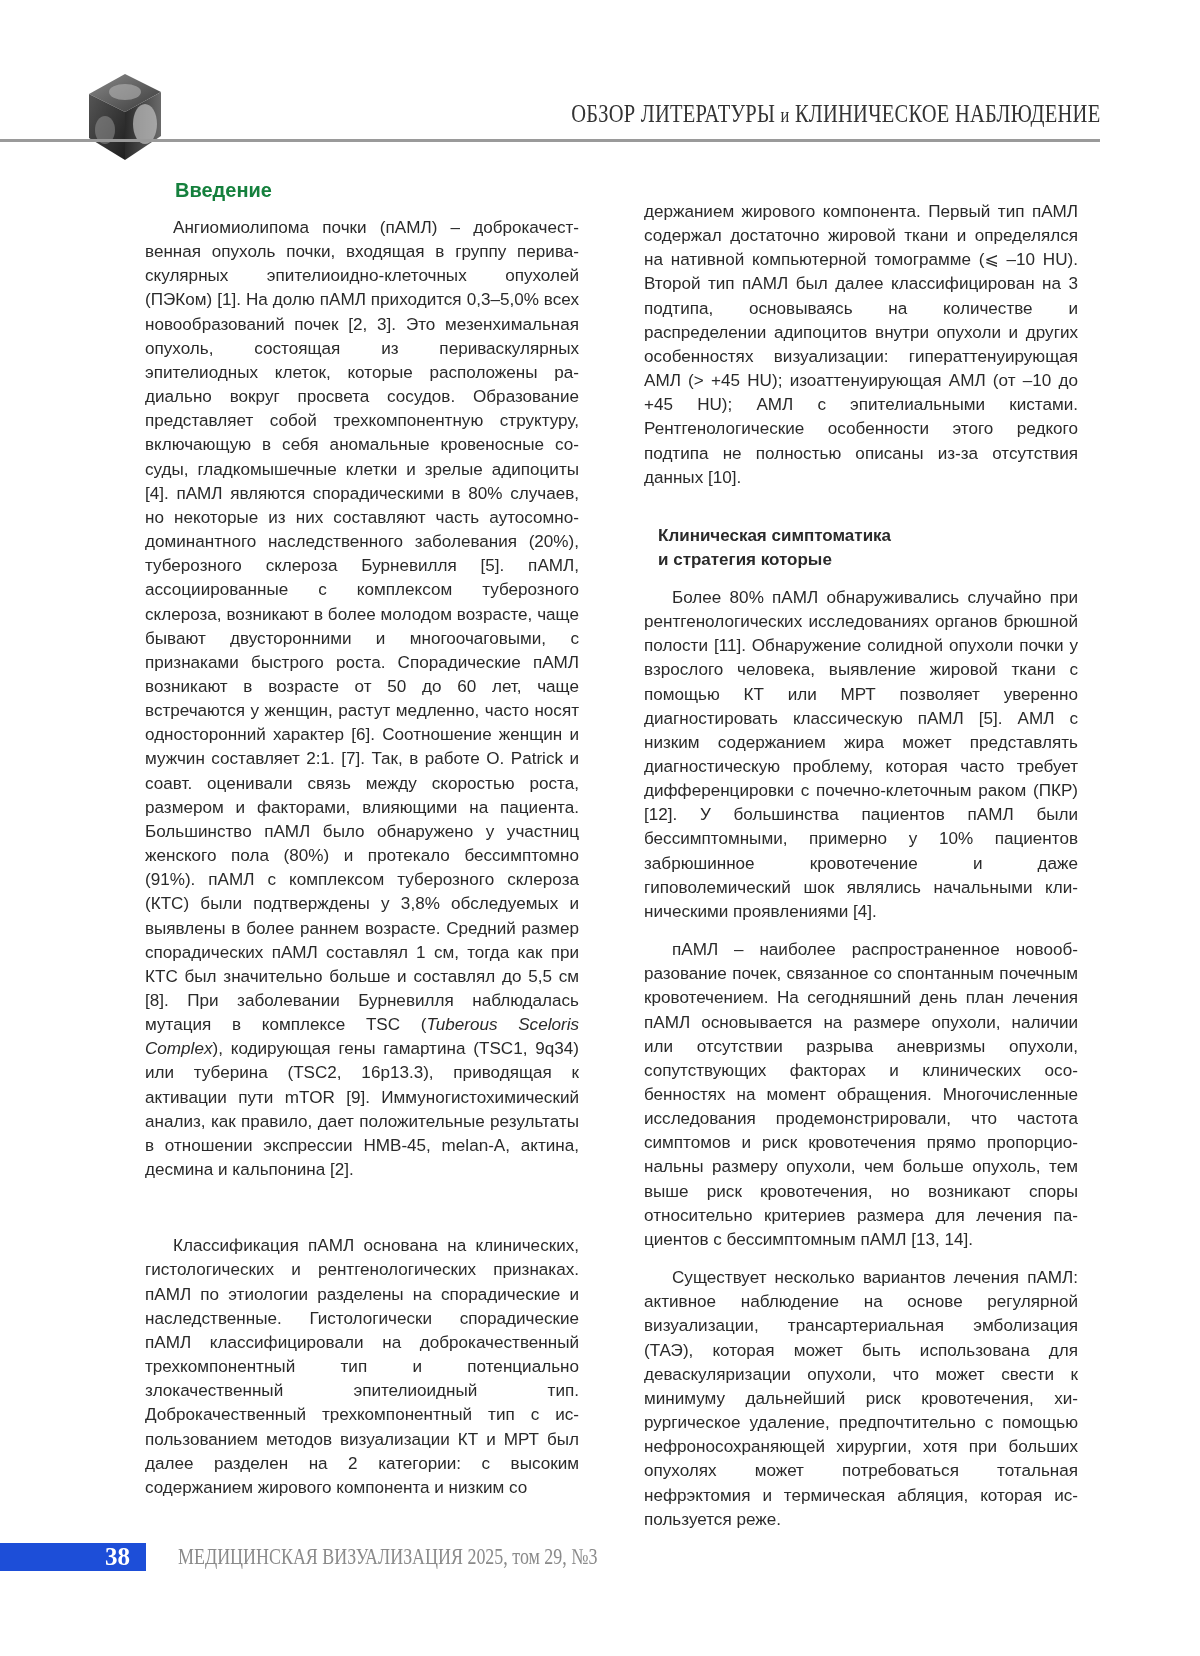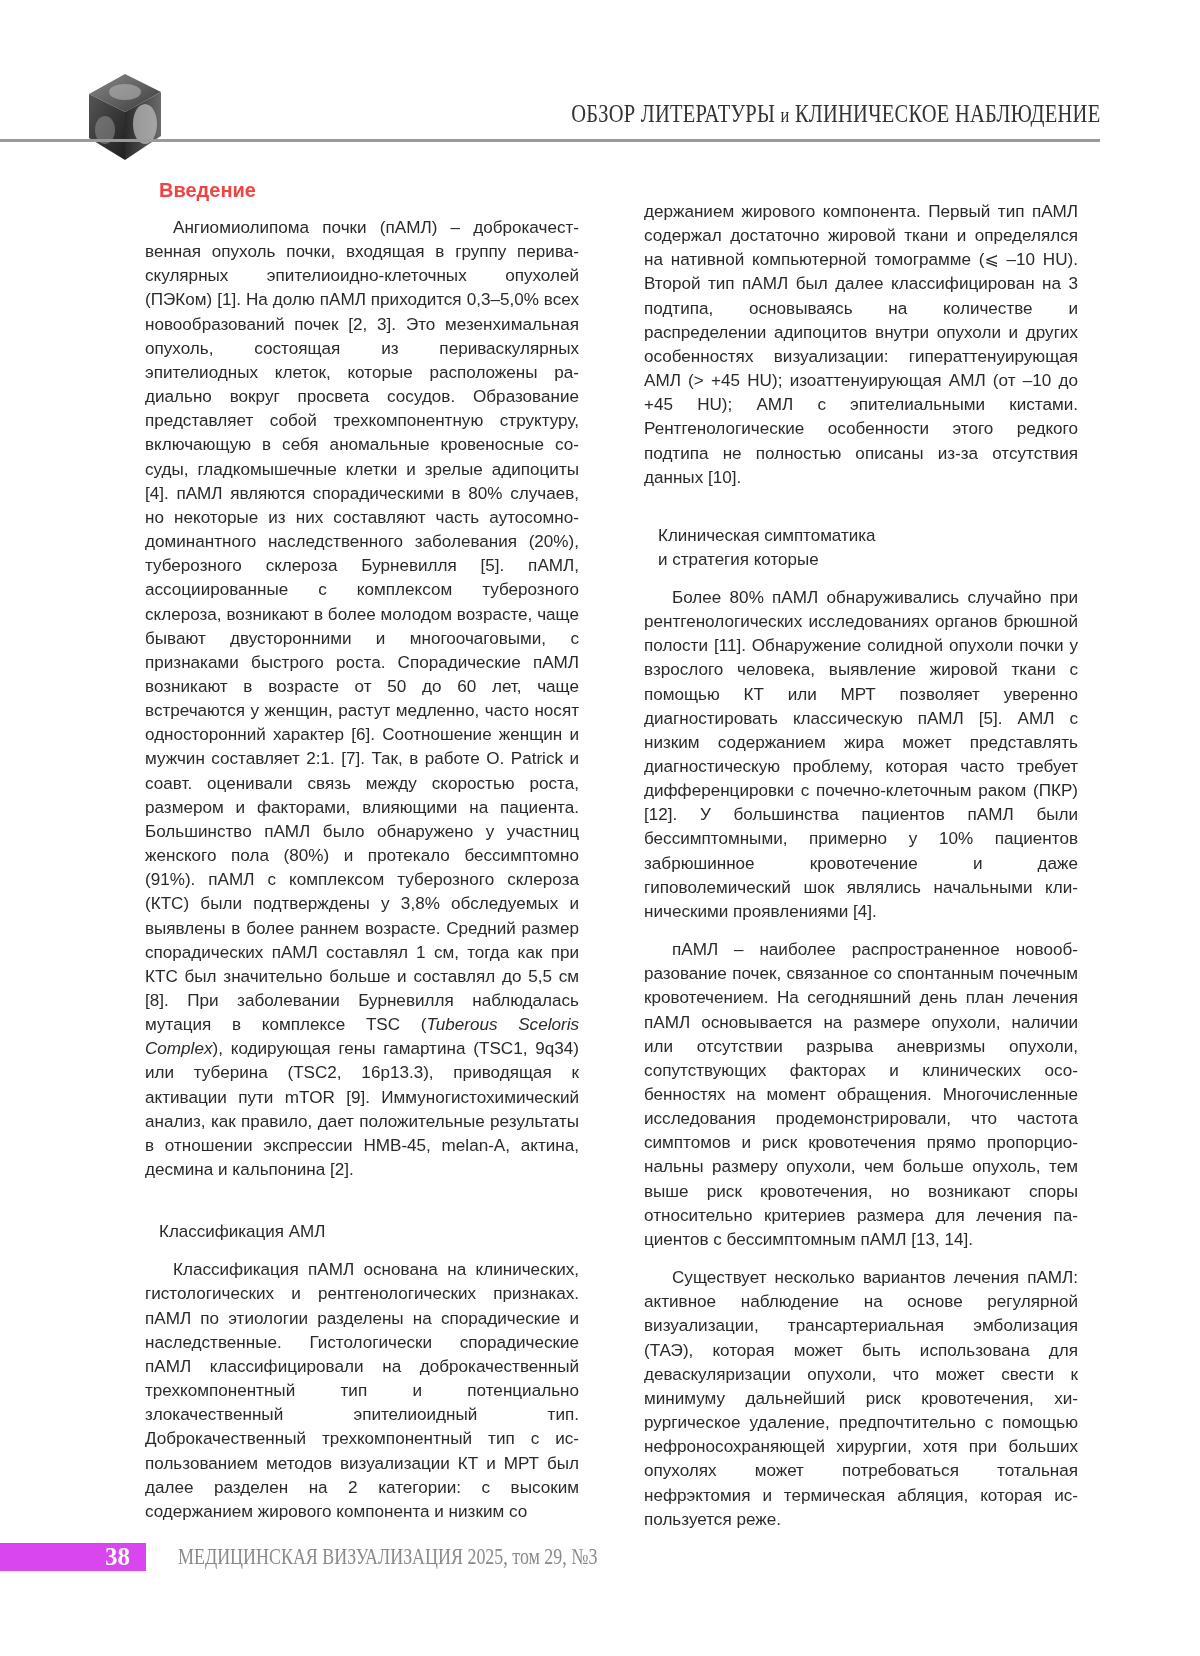--- a/index.html
+++ b/index.html
@@ -10,28 +10,28 @@
   .section-title { position: absolute; right: 100px; top: 100px; font-family: "Liberation Serif", serif; font-size: 25px; letter-spacing: 0.3px; color: #333; white-space: nowrap; transform: scaleX(0.82); transform-origin: right center; }
   .section-title .small { font-size: 20px; }
   .logo-cube { position: absolute; left: 85px; top: 72px; width: 80px; height: 90px; }
 
   .columns { position: absolute; top: 178px; left: 0; width: 1200px; }
   .col { position: absolute; width: 462px; font-size: 17.1px; line-height: 24.15px; text-align: justify; hyphens: manual; }
   .col-left { left: 131px; top: 0; }
   .col-right { left: 630px; top: 8px; }
   .col p { margin: 14px; text-indent: 28px; }
   .col p.noindent { text-indent: 0; }
-  .h-intro { font-weight: bold; font-size: 20px; color: #ef4444; margin: 0 0 2px 28px; line-height: 24px; }
-  .h-sub { font-weight: normal; font-size: 17px; color: #2a2a2a; margin: 0 0 0 28px; line-height: 24px; }
+  .h-intro { font-weight: bold; font-size: 20px; color: #15803d; margin: 0 0 2px 44px; line-height: 24px; }
+  .h-sub { font-weight: bold; font-size: 17px; color: #2a2a2a; margin: 0 0 0 28px; line-height: 24px; }
   .gap { height: 24px; }
   .gap-sm { height: 20px; }
   em { font-style: italic; }
 
   .footer { position: absolute; left: 0; top: 1543px; width: 1200px; height: 28px; }
-  .page-box { position: absolute; left: 0; top: 0; width: 146px; height: 28px; background: #d946ef; }
+  .page-box { position: absolute; left: 0; top: 0; width: 146px; height: 28px; background: #1d4ed8; }
   .page-num { position: absolute; right: 16px; top: 0; line-height: 28px; color: #fff; font-family: "Liberation Serif", serif; font-weight: bold; font-size: 25px; }
   .journal { position: absolute; left: 178px; top: 0; line-height: 28px; font-family: "Liberation Serif", serif; font-size: 23px; color: #8a8a8a; white-space: nowrap; transform: scaleX(0.78); transform-origin: left center; }
 </style>
 </head>
 <body>
 
 <div class="header">
   <div class="logo-cube">
     <svg width="80" height="90" viewBox="0 0 80 90">
       <defs>
@@ -62,21 +62,20 @@
     <span class="small">и</span>
     <span>КЛИНИЧЕСКОЕ НАБЛЮДЕНИЕ</span>
   </div>
 </div>
 
 <div class="columns">
   <div class="col col-left">
     <div class="h-intro">Введение</div>
     <p><span>Ангиомиолипома почки (пАМЛ) – доброкачест­венная опухоль почки, входящая в группу перива­скулярных эпителиоидно-клеточных опухолей (ПЭКом) [1]. На долю пАМЛ приходится 0,3–5,0% всех новообразований почек [2, 3]. Это мезенхи­мальная опухоль, состоящая из периваскулярных эпителиодных клеток, которые расположены ра­диально вокруг просвета сосудов. Образование представляет собой трехкомпонентную структуру, включающую в себя аномальные кровеносные со­суды, гладкомышечные клетки и зрелые адипоци­ты [4]. пАМЛ являются спорадическими в 80% случаев, но некоторые из них составляют часть аутосомно-доминантного наследственного забо­левания (20%), туберозного склероза Бурневилля [5]. пАМЛ, ассоциированные с комплексом тубе­розного склероза, возникают в более молодом возрасте, чаще бывают двусторонними и много­очаговыми, с признаками быстрого роста. Спорадические пАМЛ возникают в возрасте от 50 до 60 лет, чаще встречаются у женщин, растут медленно, часто носят односторонний характер [6]. Соотношение женщин и мужчин составляет 2:1. [7]. Так, в работе O. Patrick и соавт. оценивали связь между скоростью роста, размером и факто­рами, влияющими на пациента. Большинство пАМЛ было обнаружено у участниц женского пола (80%) и протекало бессимптомно (91%). пАМЛ с комплексом туберозного склероза (КТС) были подтверждены у 3,8% обследуемых и выявлены в более раннем возрасте. Средний размер спо­радических пАМЛ составлял 1 см, тогда как при КТС был значительно больше и составлял до 5,5 см [8]. При заболевании Бурневилля наблю­далась мутация в комплексе TSC (</span><em>Tuberous Sceloris Complex</em><span>), кодирующая гены гамартина (TSC1, 9q34) или туберина (TSC2, 16p13.3), приводящая к активации пути mTOR [9]. Иммуногистохими­ческий анализ, как правило, дает положительные результаты в отношении экспрессии HMB-45, melan-A, актина, десмина и кальпонина [2].</span></p>
     <div class="gap"></div>
-    <div class="h-sub">Классификация АМЛ</div>
     <p>Классификация пАМЛ основана на клиниче­ских, гистологических и рентгенологических при­знаках. пАМЛ по этиологии разделены на спо­радические и наследственные. Гистологически спорадические пАМЛ классифицировали на до­брокачественный трехкомпонентный тип и потен­циально злокачественный эпителиоидный тип. Доброкачественный трехкомпонентный тип с ис­пользованием методов визуализации КТ и МРТ был далее разделен на 2 категории: с высоким содержанием жирового компонента и низким со­</p>
   </div>
 
   <div class="col col-right">
     <p class="noindent">держанием жирового компонента. Первый тип пАМЛ содержал достаточно жировой ткани и опре­делялся на нативной компьютерной томограмме (⩽ –10 HU). Второй тип пАМЛ был далее класси­фицирован на 3 подтипа, основываясь на количе­стве и распределении адипоцитов внутри опухоли и других особенностях визуализации: гиператте­нуирующая АМЛ (&gt; +45 HU); изоаттенуирующая АМЛ (от –10 до +45 HU); АМЛ с эпителиальными кистами. Рентгенологические особенности этого редкого подтипа не полностью описаны из-за от­сутствия данных [10].</p>
     <div class="gap-sm"></div>
     <div class="h-sub">Клиническая симптоматика</div>
     <div class="h-sub">и стратегия которые</div>
     <p>Более 80% пАМЛ обнаруживались случайно при рентгенологических исследованиях органов брюшной полости [11]. Обнаружение солидной опухоли почки у взрослого человека, выявление жировой ткани с помощью КТ или МРТ позволяет уверенно диагностировать классическую пАМЛ [5]. АМЛ с низким содержанием жира может пред­ставлять диагностическую проблему, которая час­то требует дифференцировки с почечно-клеточ­ным раком (ПКР) [12]. У большинства пациентов пАМЛ были бессимптомными, примерно у 10% пациентов забрюшинное кровотечение и даже гиповолемический шок являлись начальными кли­ническими проявлениями [4].</p>
     <p>пАМЛ – наиболее распространенное новооб­разование почек, связанное со спонтанным почеч­ным кровотечением. На сегодняшний день план лечения пАМЛ основывается на размере опухоли, наличии или отсутствии разрыва аневризмы опу­холи, сопутствующих факторах и клинических осо­бенностях на момент обращения. Многочисленные исследования продемонстрировали, что частота симптомов и риск кровотечения прямо пропорцио­нальны размеру опухоли, чем больше опухоль, тем выше риск кровотечения, но возникают споры относительно критериев размера для лечения па­циентов с бессимптомным пАМЛ [13, 14].</p>

